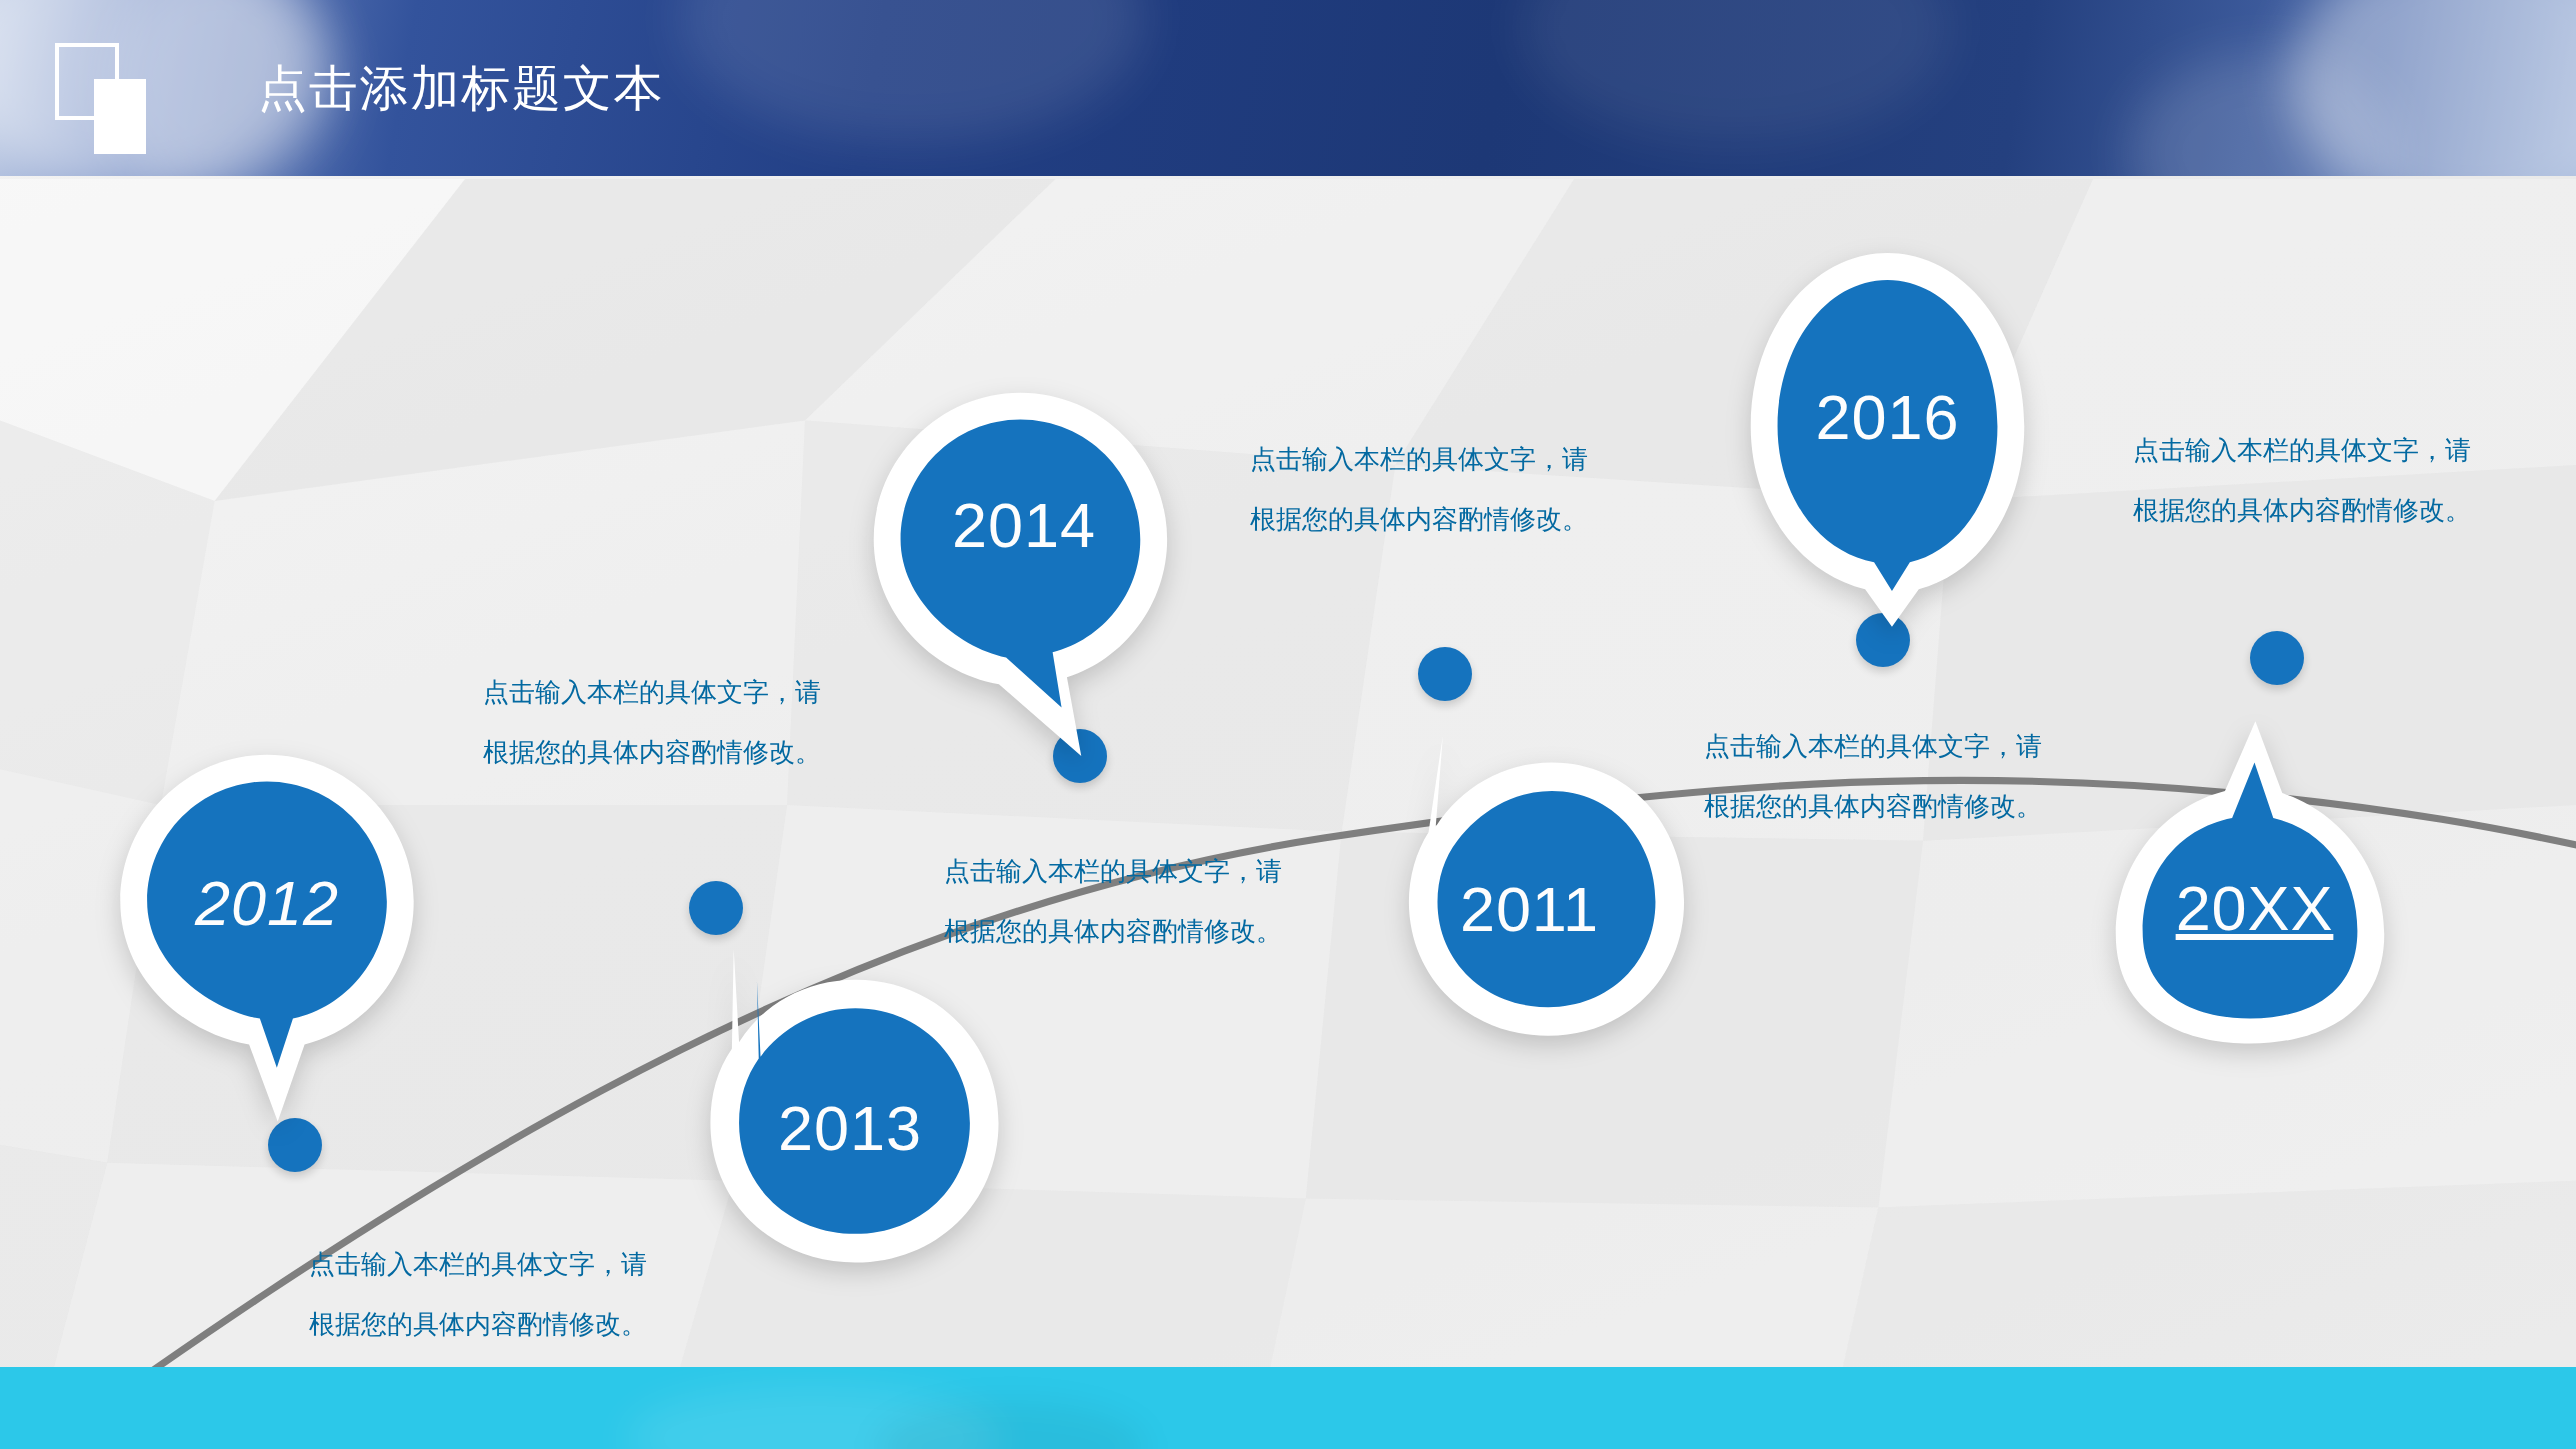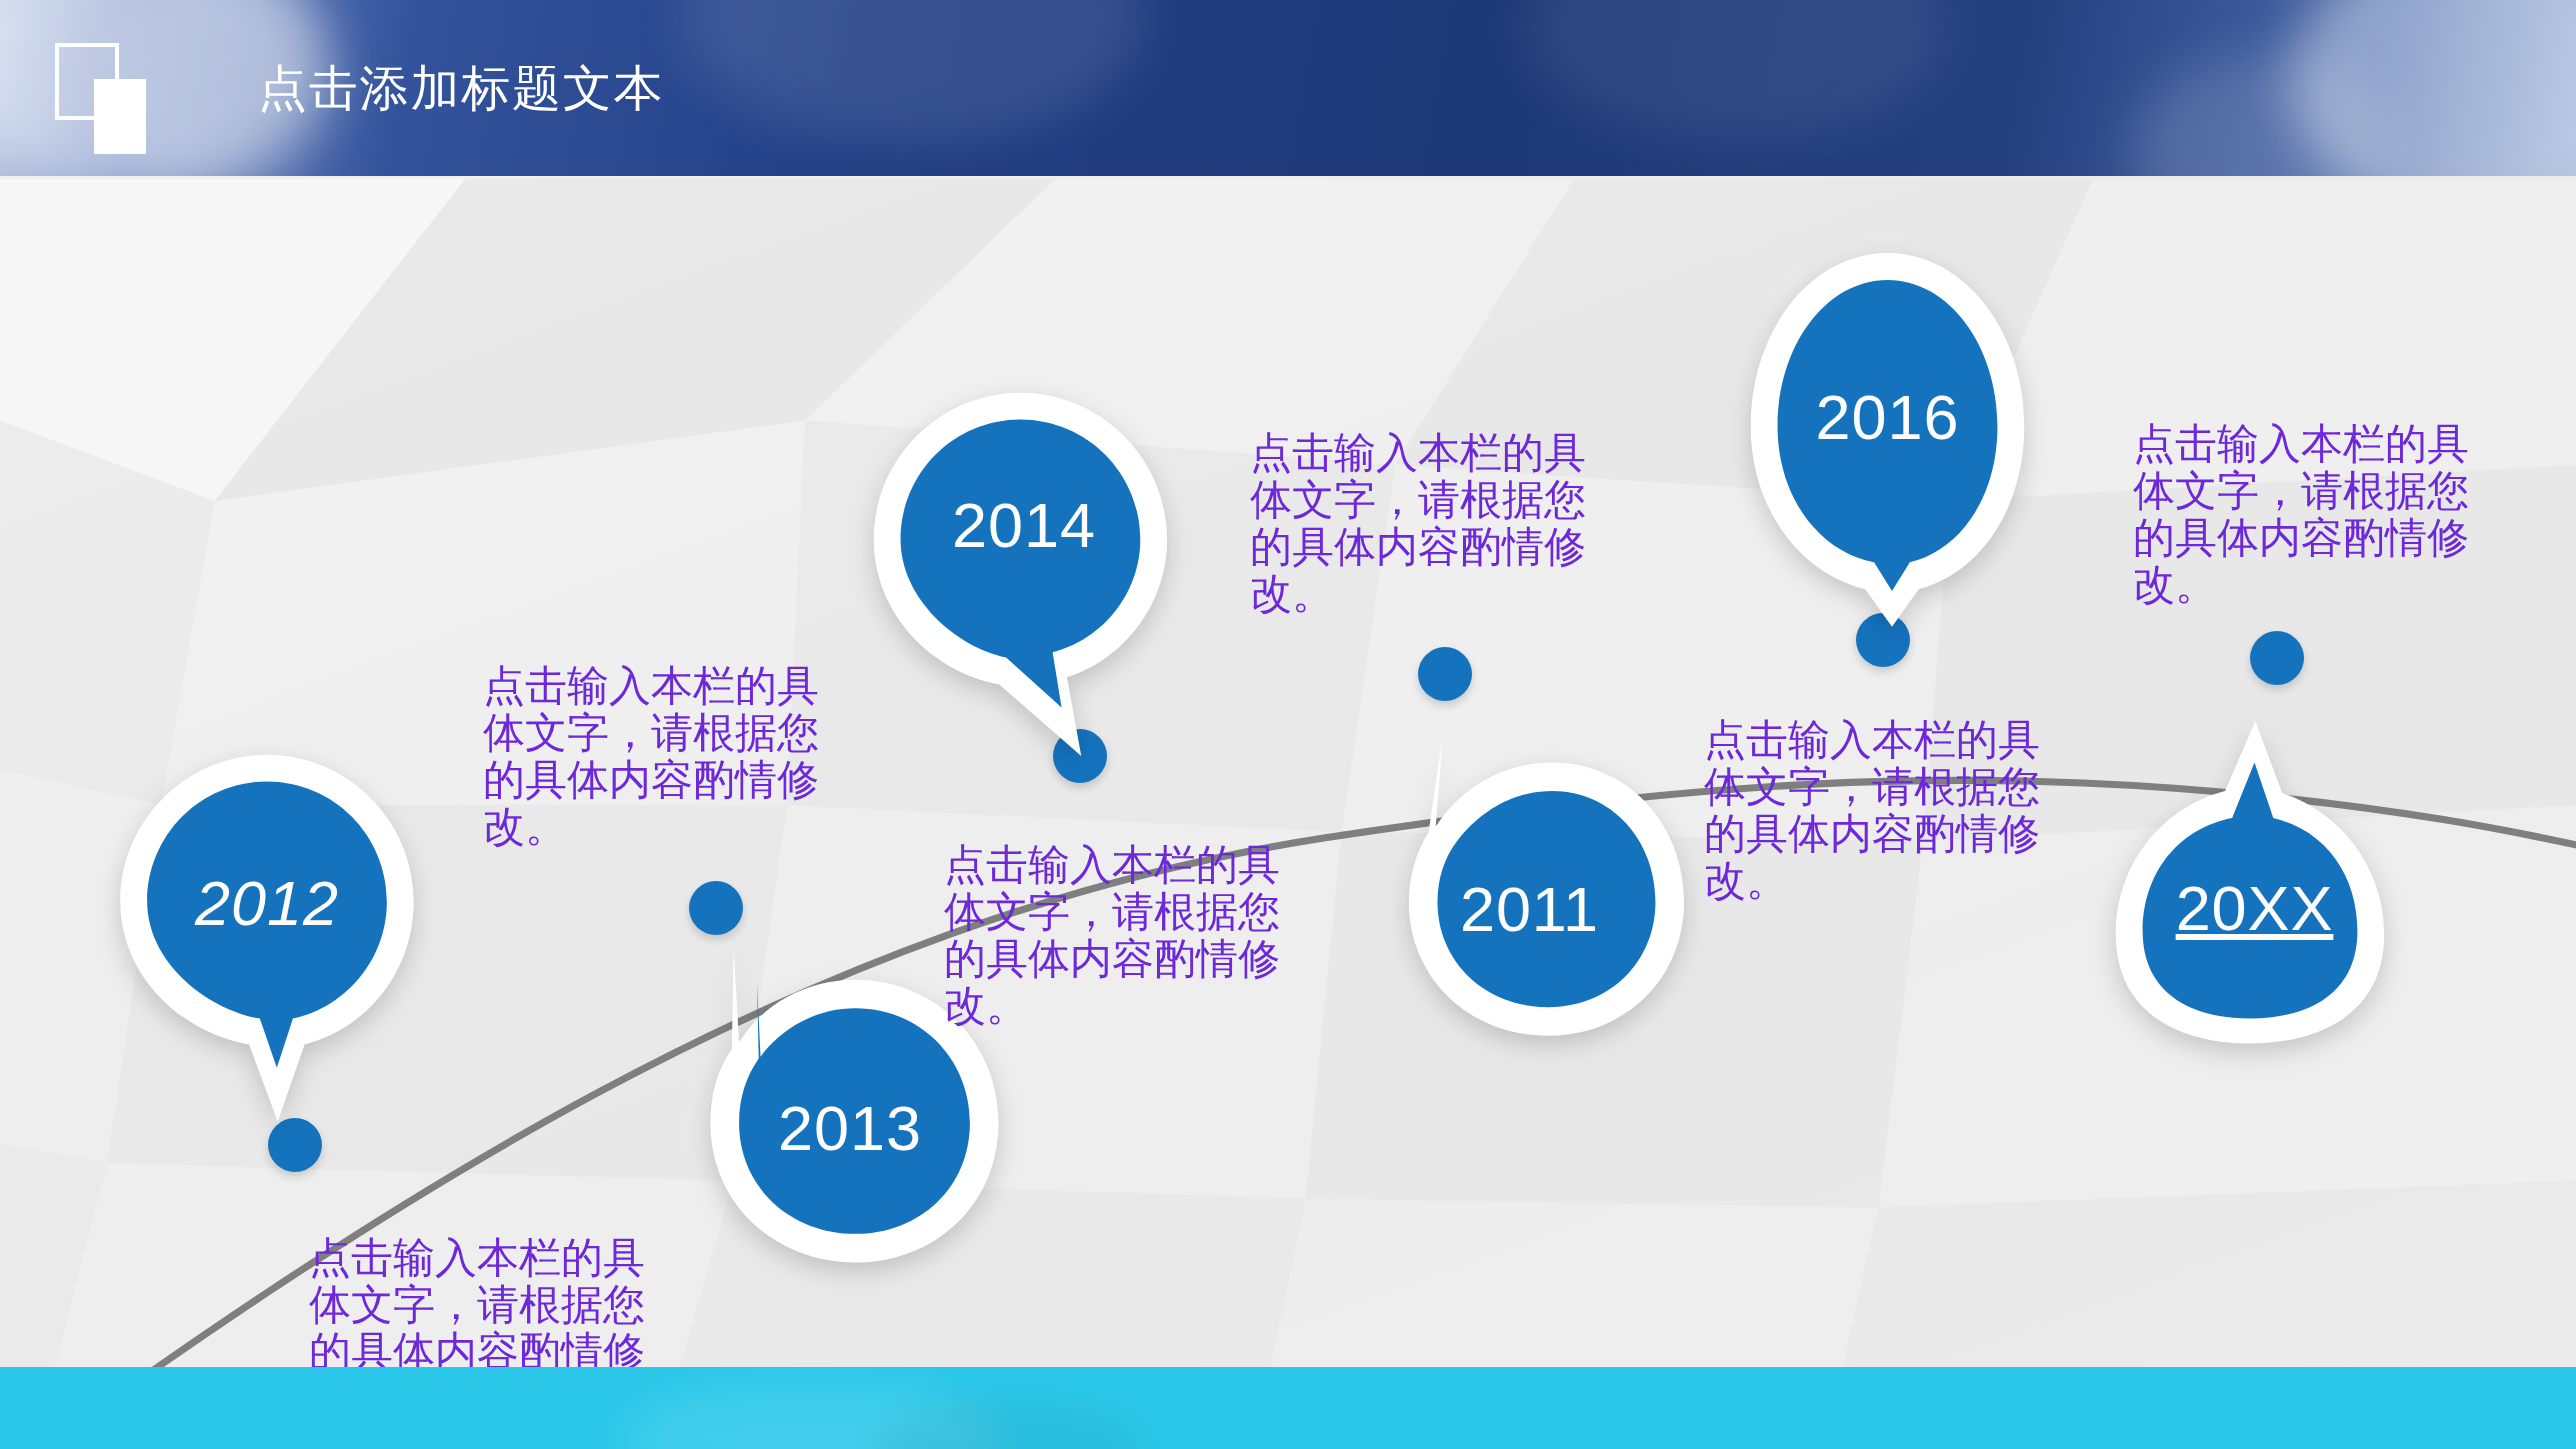--- a/index.html
+++ b/index.html
@@ -43,21 +43,21 @@
 
   
   .dot{position:absolute;border-radius:50%;background:#1573be;box-shadow:0 4.5px 9px rgba(0,0,0,0.16);}
 
   
   .bubble{position:absolute;filter:drop-shadow(0 9px 12.5px rgba(0,0,0,0.17));}
   .bubble .yr{position:absolute;left:0;width:100%;text-align:center;color:#fdfdfd;
               font-size:63px;font-weight:400;letter-spacing:0.9px;}
 
   
-  .tbox{position:absolute;color:#6d28d9;font-size:42px;line-height:47px;letter-spacing:0px;}
+  .tbox{position:absolute;color:#0369a1;font-size:26px;line-height:60px;letter-spacing:0px;}
 </style>
 </head>
 <body>
 
 <div id="slide">
 
   <div class="bg-base"></div>
   <div>
     <svg width="2576" height="1449" style="position:absolute;left:0;top:0;" viewBox="0 0 2880 1620">
       <polygon points="0,200 520,200 240,560 0,470" fill="#ffffff" opacity="0.45"></polygon>

